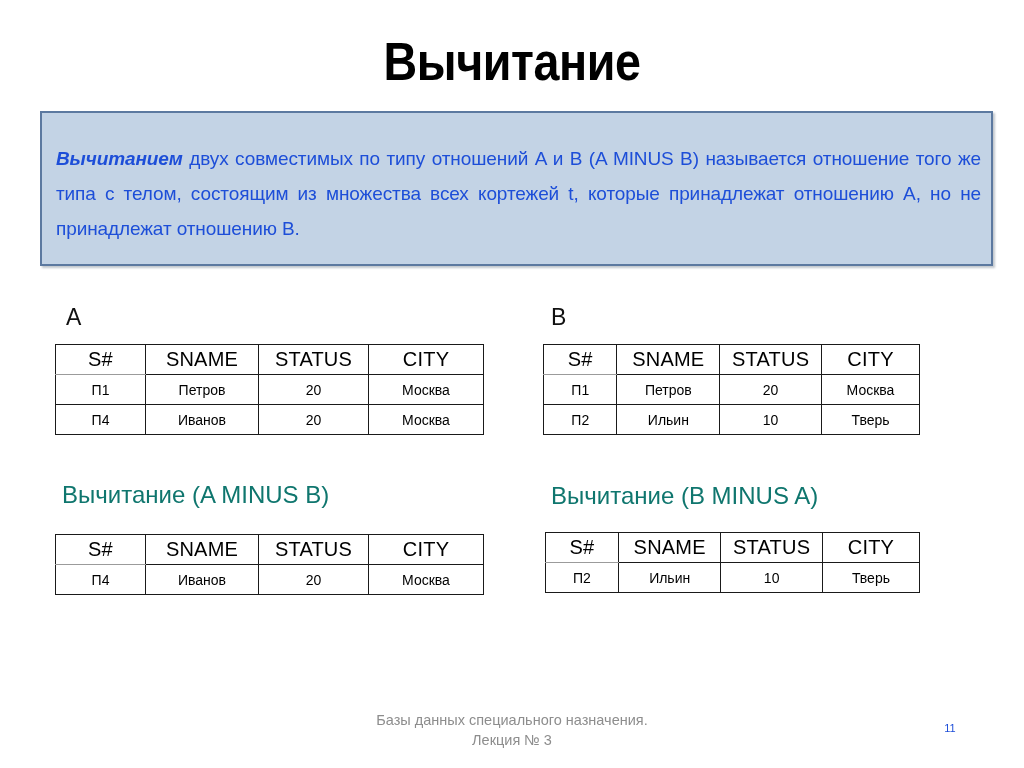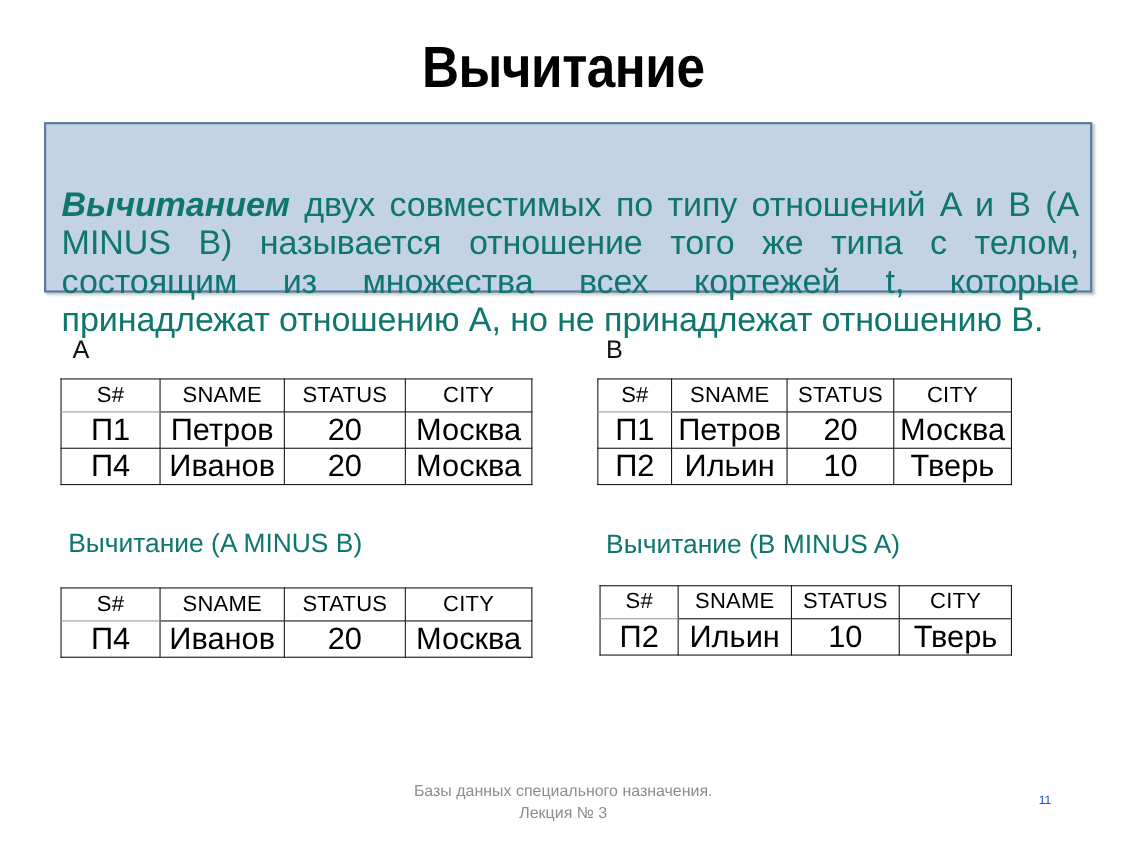--- a/index.html
+++ b/index.html
@@ -50,27 +50,27 @@
     width: 953px;
     height: 155px;
     box-sizing: border-box;
     background: #c3d3e5;
     border: 2px solid #5c79a0;
     box-shadow: 2px 2px 2px rgba(120,130,145,0.45);
   }
   .definition-text {
     position: absolute;
     left: 14px;
-    top: 24px;
+    top: 9px;
     width: 925px;
-    font-size: 31px;
+    font-size: 19px;
     line-height: 35px;
     text-align: justify;
     text-justify: inter-word;
-    color: #0f766e;
+    color: #1d4ed8;
     font-family: "Liberation Sans", sans-serif;
     letter-spacing: -0.1px;
   }
   .definition-text .lead {
     font-weight: bold;
     font-style: italic;
   }
 
   
   .rel-label {
@@ -96,21 +96,21 @@
     position: absolute;
     border-collapse: collapse;
     table-layout: fixed;
     background: #ffffff;
     font-family: "Liberation Sans", sans-serif;
   }
   .rel-table td {
     border: 1.6px solid #1a1a1a;
     text-align: center;
     vertical-align: middle;
-    font-size: 28px;
+    font-size: 14px;
     color: #000000;
     padding: 0;
     height: 29px;
     white-space: nowrap;
     overflow: hidden;
   }
   .rel-table thead td {
     font-size: 20px;
     letter-spacing: 0.2px;
   }

